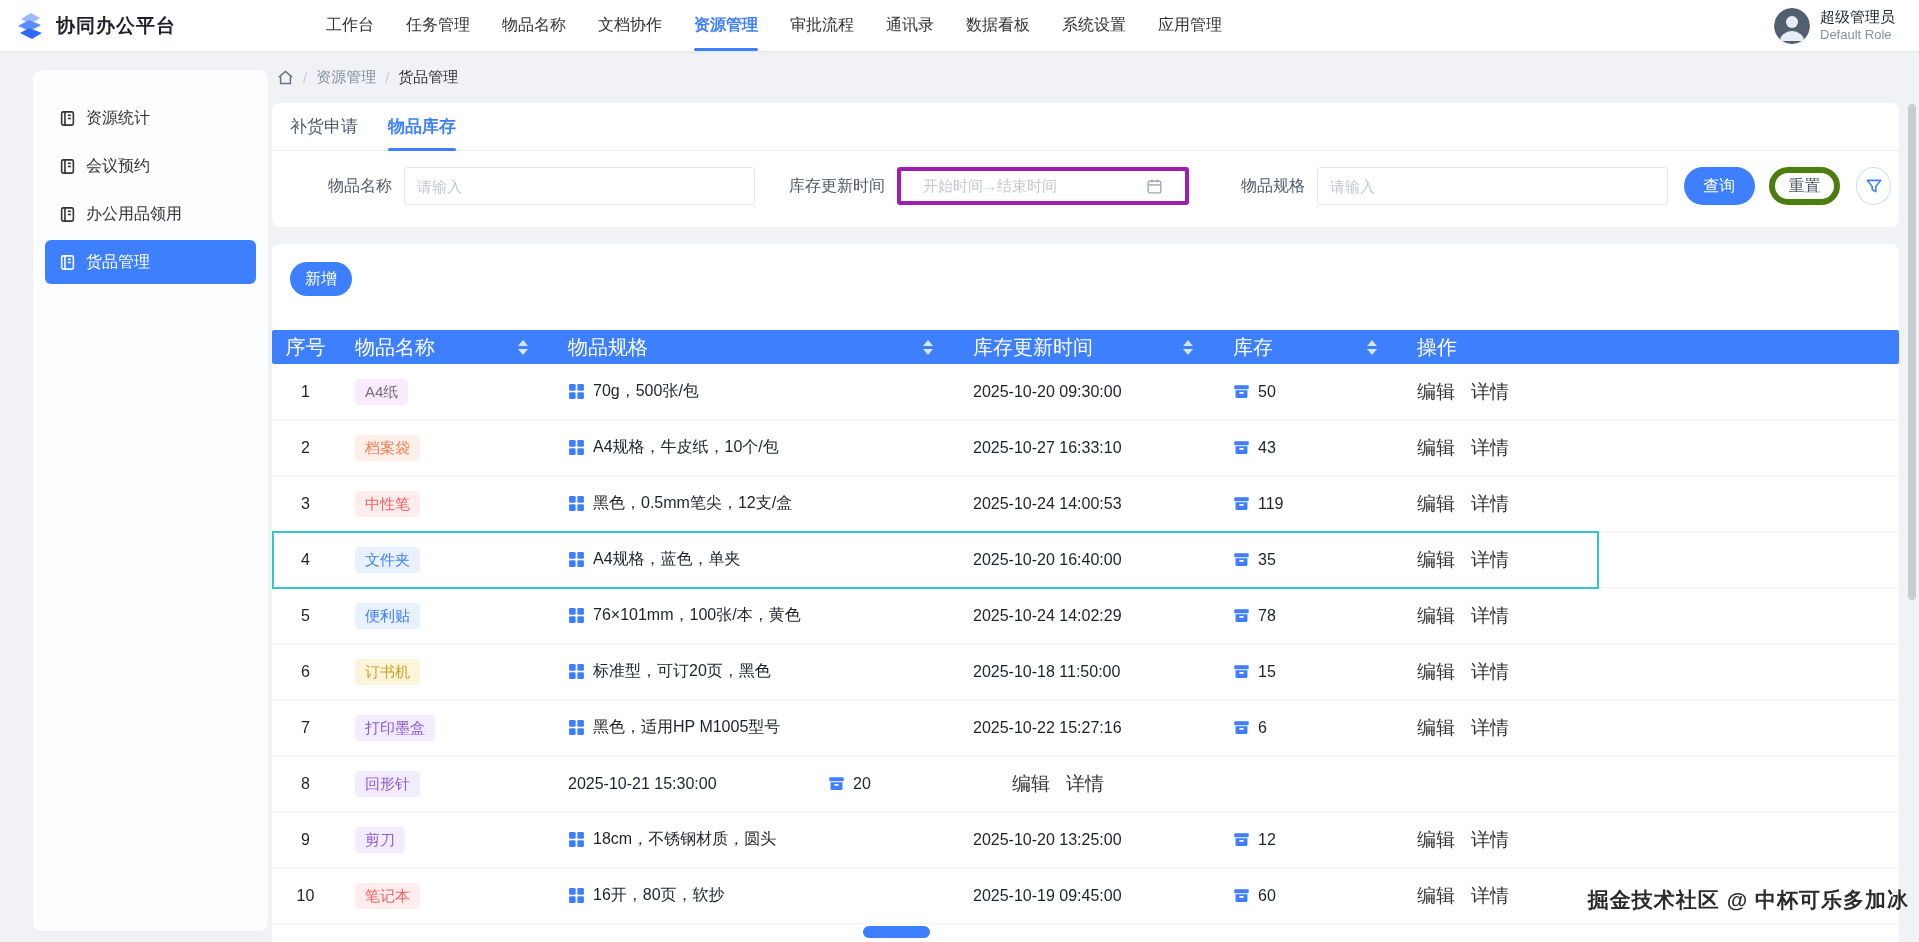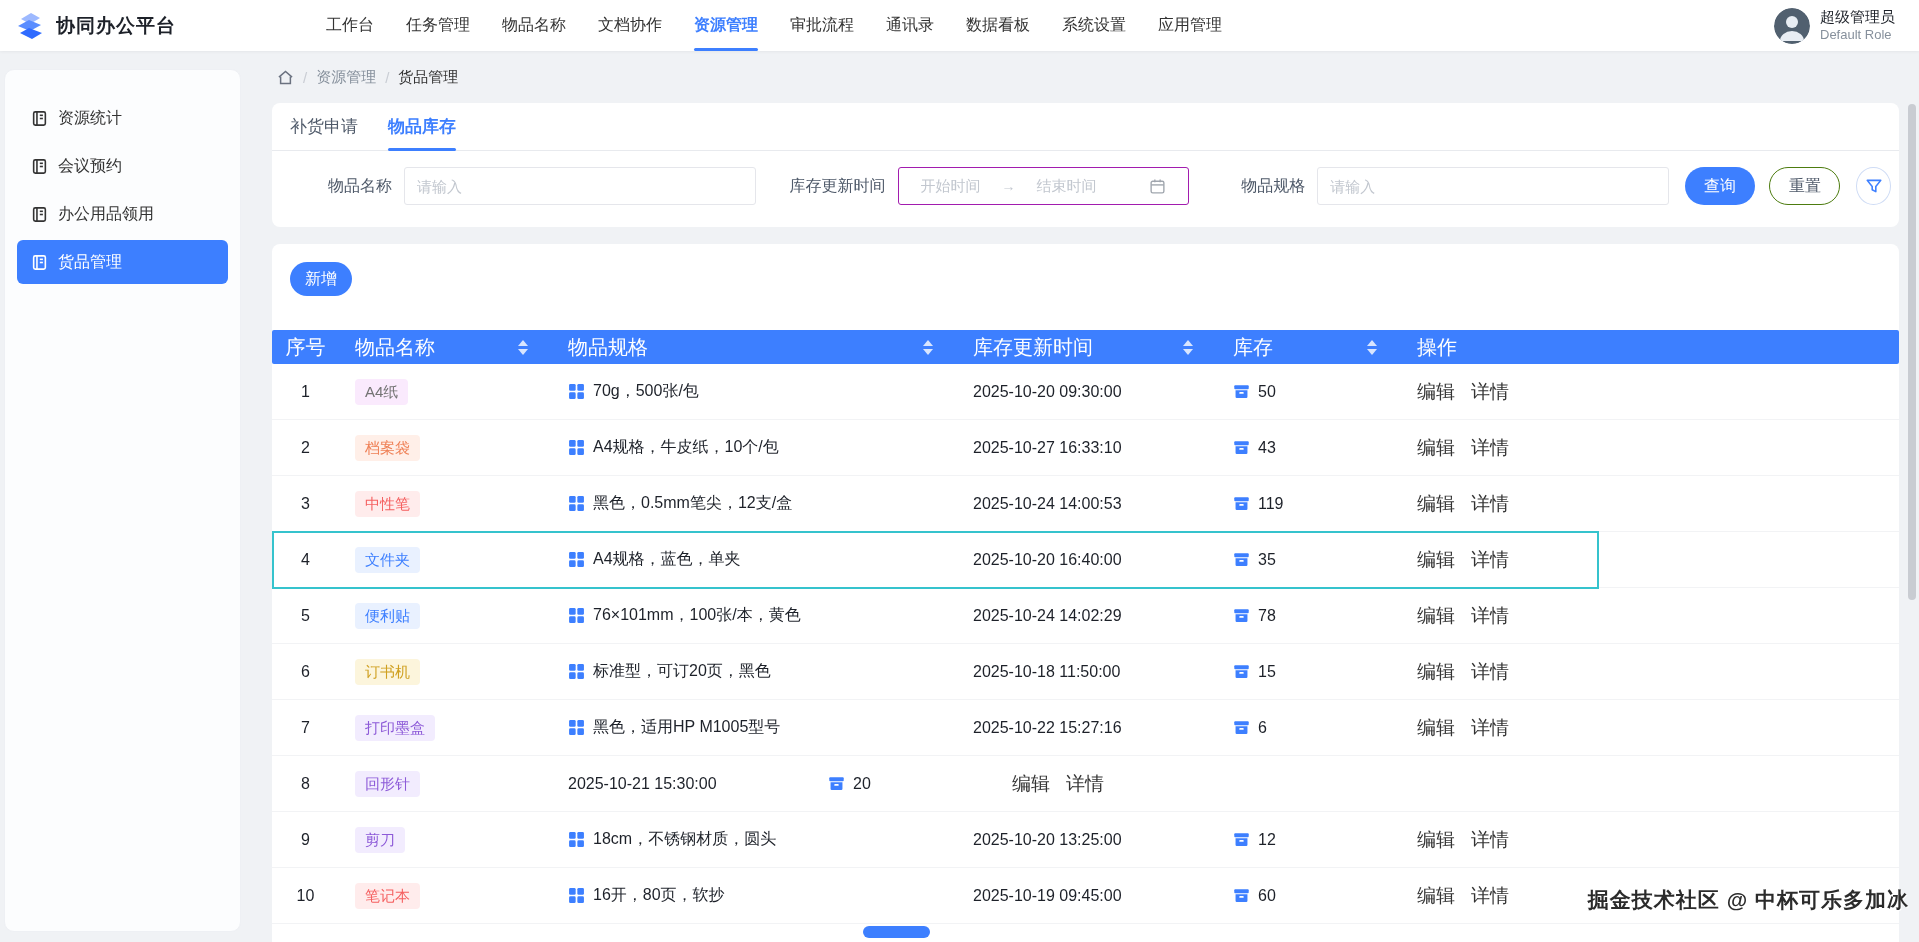--- a/index.html
+++ b/index.html
@@ -15,49 +15,49 @@
   .topnav{display:flex;margin-left:150px;gap:32px;height:100%;align-items:stretch;}
   .nav-item{display:flex;align-items:center;font-size:16px;color:#333;cursor:pointer;position:relative;white-space:nowrap;}
   .nav-item.active{color:#3d7fff;font-weight:bold;}
   .nav-item.active::after{content:"";position:absolute;left:0;right:0;bottom:0;height:3px;background:#3d7fff;border-radius:2px;}
   .userbox{margin-left:auto;display:flex;align-items:center;gap:10px;cursor:pointer;}
   .avatar{width:36px;height:36px;border-radius:50%;overflow:hidden;flex:none;}
   .user-meta{line-height:1.25;}
   .user-name{font-size:15px;color:#1d2129;}
   .user-role{font-size:13px;color:#86909c;}
   
-  .sidebar{position:absolute;left:4px;top:69px;bottom:10px;width:237px;background:#fcfdfe;border:1px solid #eef0f4;border-radius:10px;padding:26px 12px;z-index:5;}
+  .sidebar{position:absolute;left:32px;top:69px;bottom:10px;width:237px;background:#fcfdfe;border:1px solid #eef0f4;border-radius:10px;padding:26px 12px;z-index:5;}
   .side-item{display:flex;align-items:center;gap:10px;height:44px;padding:0 14px;border-radius:6px;font-size:16px;color:#333;cursor:pointer;margin-bottom:4px;white-space:nowrap;}
   .side-item.active{background:#3d7fff;color:#fff;}
   .s-icon{display:inline-flex;width:17px;height:17px;}
   
   .main{position:absolute;left:272px;top:51px;width:1627px;bottom:0;}
   .breadcrumb{height:52px;display:flex;align-items:center;gap:9px;font-size:15px;color:#86909c;padding-left:5px;}
   .bc-sep{color:#c9cdd4;}
   .bc-item{cursor:pointer;}
   .bc-item.last{color:#333;}
   .home-ic{display:inline-flex;width:17px;height:17px;cursor:pointer;}
   
   .tabs-card{background:#fff;border-radius:8px;}
   .tabs-row{display:flex;gap:30px;padding:12px 18px 0 18px;border-bottom:1px solid #e8eaee;}
   .tab{font-size:17px;color:#4e5969;padding-bottom:12px;cursor:pointer;position:relative;}
   .tab.active{color:#3d7fff;font-weight:bold;}
   .tab.active::after{content:"";position:absolute;left:0;right:0;bottom:-1px;height:3px;background:#3d7fff;border-radius:2px;}
   .filter-row{display:flex;align-items:center;padding:16px 8px 22px 56px;}
   .f-label{font-size:16px;color:#4e5969;margin-right:12px;white-space:nowrap;}
   .f-input{width:385px;height:38px;border:1px solid #e5e6eb;border-radius:3px;padding:0 12px;font-size:15px;color:#333;outline:none;font-family:inherit;}
   .f-input::placeholder{color:#c2c7cf;}
-  .range{width:317px;height:38px;border:1px solid #a21caf;border-radius:3px;display:flex;align-items:center;padding:0 22px;gap:21px;background:#fff;cursor:text;}
+  .range{width:317px;height:38px;border:4px solid #a21caf;border-radius:3px;display:flex;align-items:center;padding:0 22px;gap:0;background:#fff;cursor:text;}
   .range .ph{font-size:15px;color:#c2c7cf;white-space:nowrap;}
   .range .arrow{color:#c2c7cf;font-size:14px;}
   .range .cal{margin-left:auto;display:inline-flex;width:17px;height:17px;}
   .mr34{margin-right:34px;} .mr52{margin-right:52px;} .mr16{margin-right:16px;}
   .btn{height:38px;border-radius:19px;font-size:16px;display:inline-flex;align-items:center;justify-content:center;cursor:pointer;border:none;font-family:inherit;}
   .btn-primary{width:78px;background:#3d7fff;color:#fff;}
-  .btn-plain{width:78px;background:#fff;color:#4e5969;border:1px solid #4d7c0f;margin-left:14px;}
+  .btn-plain{width:78px;background:#fff;color:#4e5969;border:6px solid #4d7c0f;margin-left:14px;}
   .btn-funnel{width:38px;height:38px;border-radius:50%;background:#fff;border:1px solid #cfdcf5;margin-left:16px;display:inline-flex;align-items:center;justify-content:center;cursor:pointer;}
   
   .table-card{margin-top:17px;background:#fff;border-radius:8px;height:760px;position:relative;overflow:hidden;}
   .btn-add{width:62px;height:34px;border-radius:17px;background:#3d7fff;color:#fff;font-size:16px;margin:18px 0 34px 18px;}
   .table-wrap{position:relative;}
   .thead{display:flex;align-items:center;height:34px;background:#3d7fff;color:#fff;font-size:20px;border-radius:2px;}
   .hc{display:flex;align-items:center;padding-left:16px;height:100%;}
   .trow{display:flex;align-items:center;height:56px;border-bottom:1px solid #f2f3f5;font-size:16px;color:#1d2129;}
   .td{display:flex;align-items:center;padding-left:16px;}
   .c0{width:67px;justify-content:center;padding-left:0!important;}

